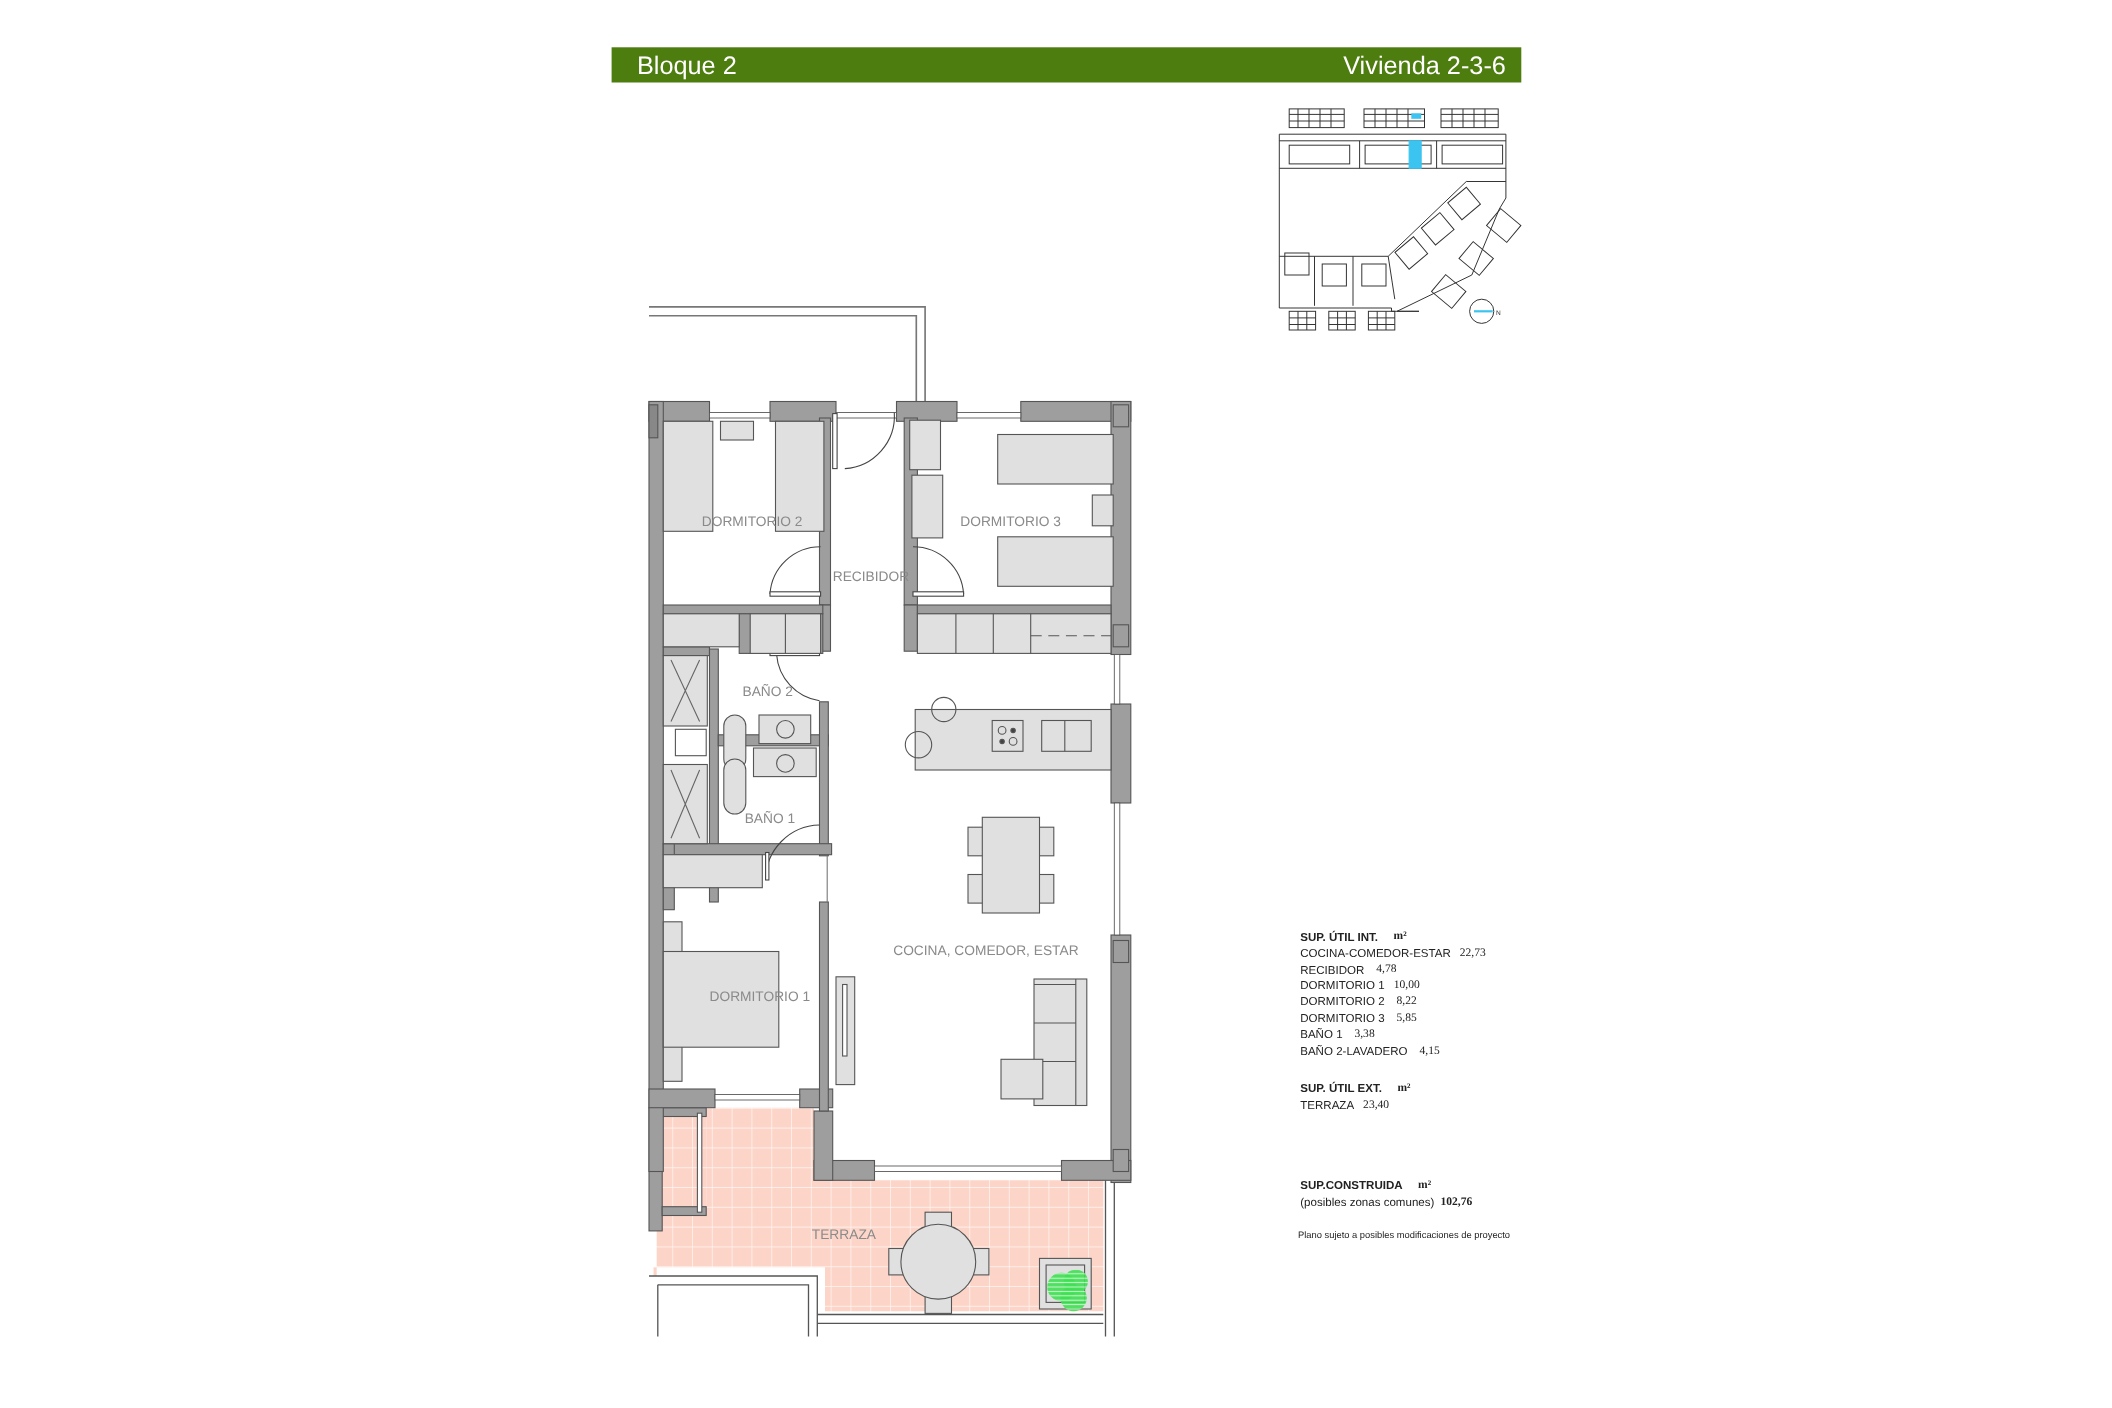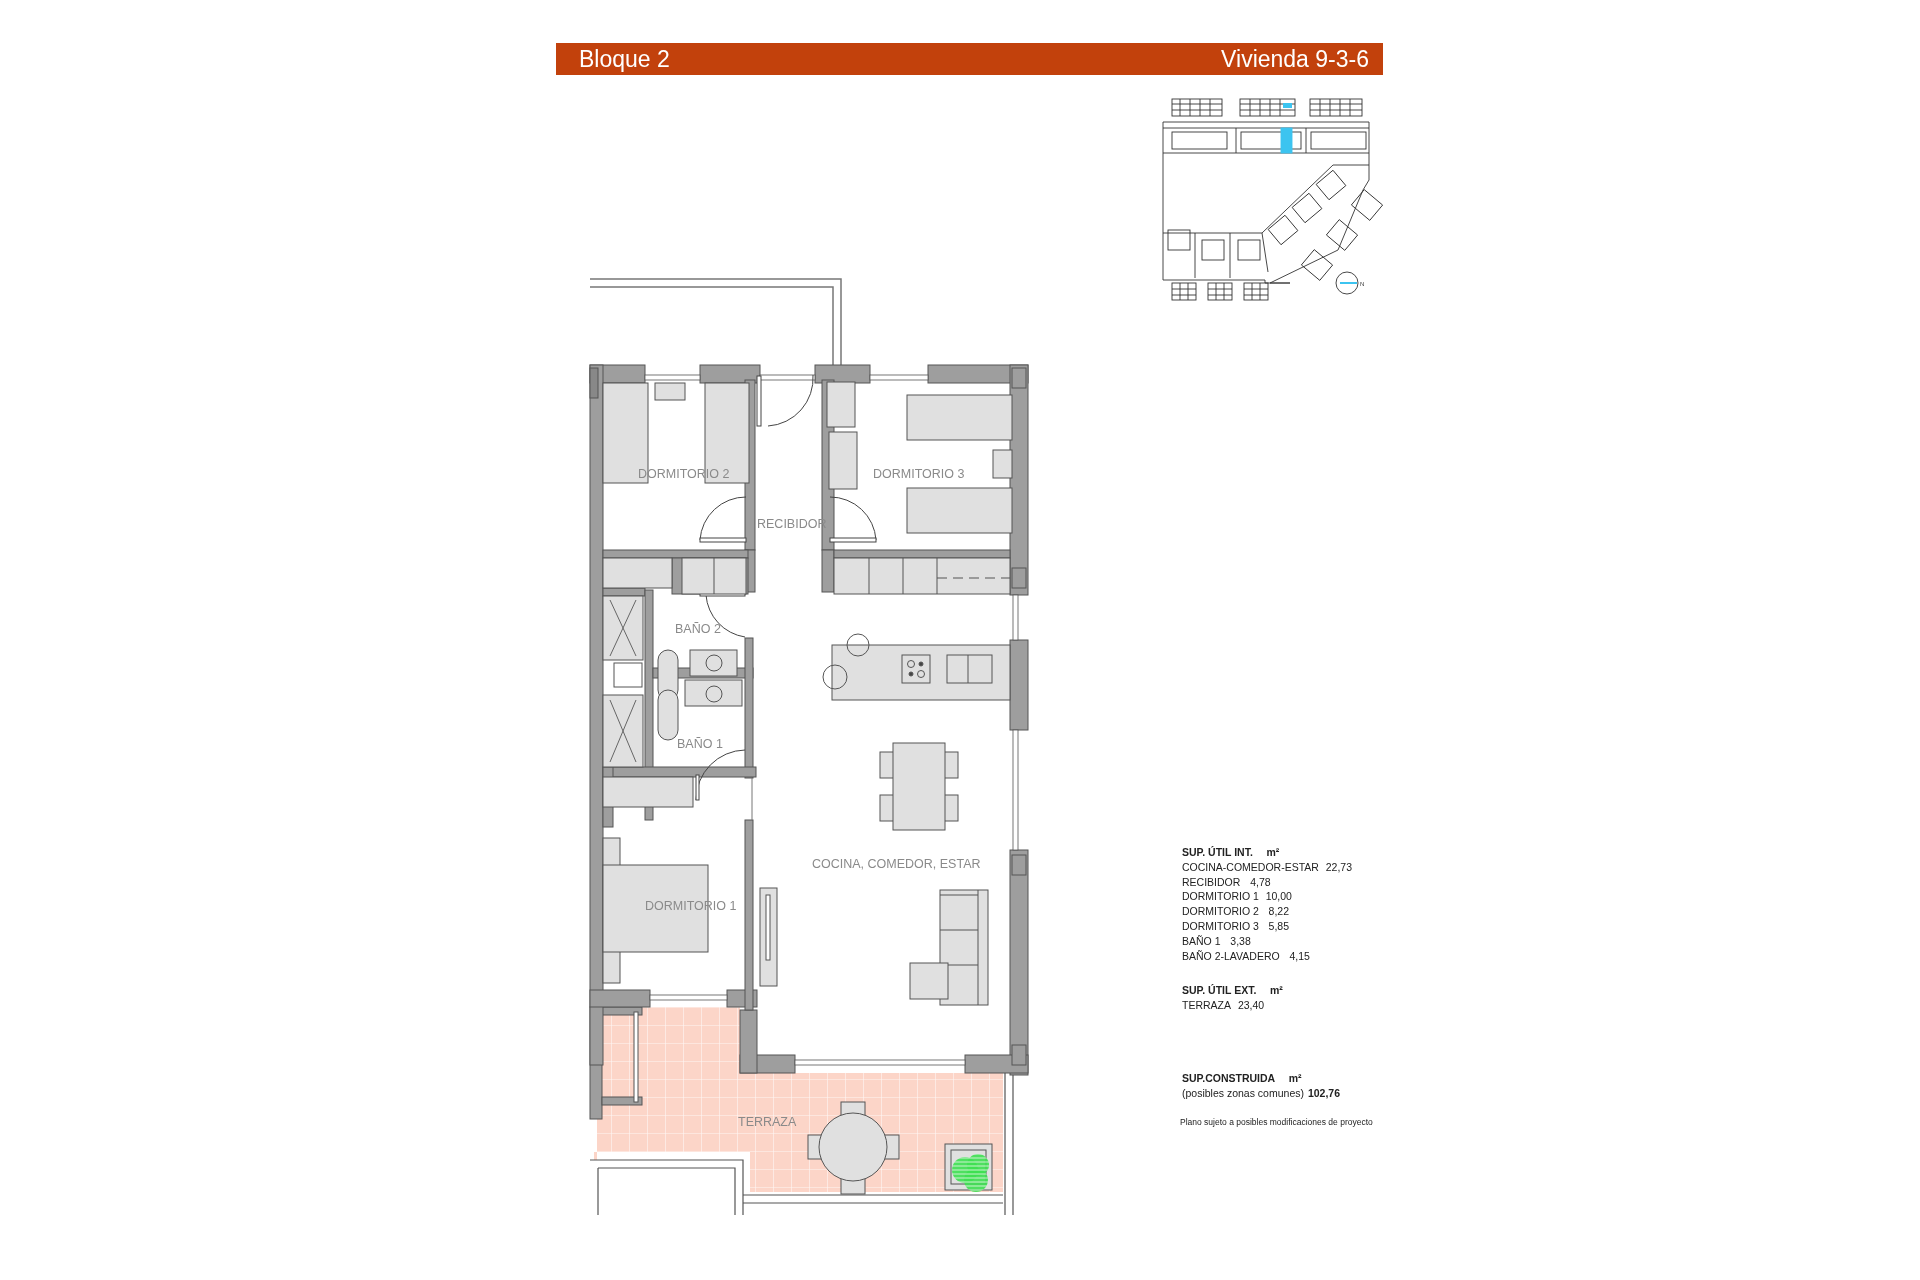--- a/index.html
+++ b/index.html
@@ -1,36 +1,36 @@
 <!DOCTYPE html>
 <html><head>
 <meta charset="utf-8">
 <style>
   html, body { margin:0; padding:0; background:#ffffff; }
   body { width:1920px; height:1280px; position:relative; overflow:hidden; font-family:"Liberation Sans", sans-serif; }
-  .header-bar { position:absolute; left:556px; top:43px; width:827px; height:32px; background:#c2410c; }
+  .header-bar { position:absolute; left:556px; top:43px; width:827px; height:32px; background:#4d7c0f; }
   .header-bar span { position:absolute; top:3px; color:#ffffff; font-size:23px; font-family:"Liberation Sans", sans-serif; }
   .hdr-left { left:23px; }
   .hdr-right { right:14px; }
   svg.plan { position:absolute; left:0; top:0; }
   .room-label { font-family:"Liberation Sans", sans-serif; font-size:12.5px; fill:#8a8a8a; }
   .areas { position:absolute; left:1182px; top:845px; width:180px; font-family:"Liberation Sans", sans-serif; color:#222; }
   .areas .row { display:flex; font-size:10.5px; line-height:14.8px; }
-  .areas .row .v { width:40px; text-align:center; }
+  .areas .row .v { width:40px; text-align:center;font-family:Liberation Serif, serif; }
   .areas .hdr { font-weight:bold; }
   .areas .gap1 { height:20px; }
   .areas .gap2 { height:58px; }
   .areas .note { font-size:8.5px; margin-top:16px; margin-left:-2px; white-space:nowrap; }
 </style>
 </head>
 <body>
 
 <div class="header-bar">
   <span class="hdr-left">Bloque 2</span>
-  <span class="hdr-right">Vivienda 9-3-6</span>
+  <span class="hdr-right">Vivienda 2-3-6</span>
 </div>
 
 <svg class="plan" width="1920" height="1280" viewBox="0 0 1920 1280">
   <defs>
     <pattern id="tiles" x="0" y="0" width="18" height="18" patternUnits="userSpaceOnUse">
       <rect width="18" height="18" fill="#fcd5c8"></rect>
       <path d="M18 0 V18 M0 18 H18" stroke="#ffffff" stroke-width="1.2" opacity="0.8"></path>
     </pattern>
     <pattern id="hatch" width="4" height="4" patternUnits="userSpaceOnUse">
       <rect width="4" height="4" fill="#3ee052"></rect>

